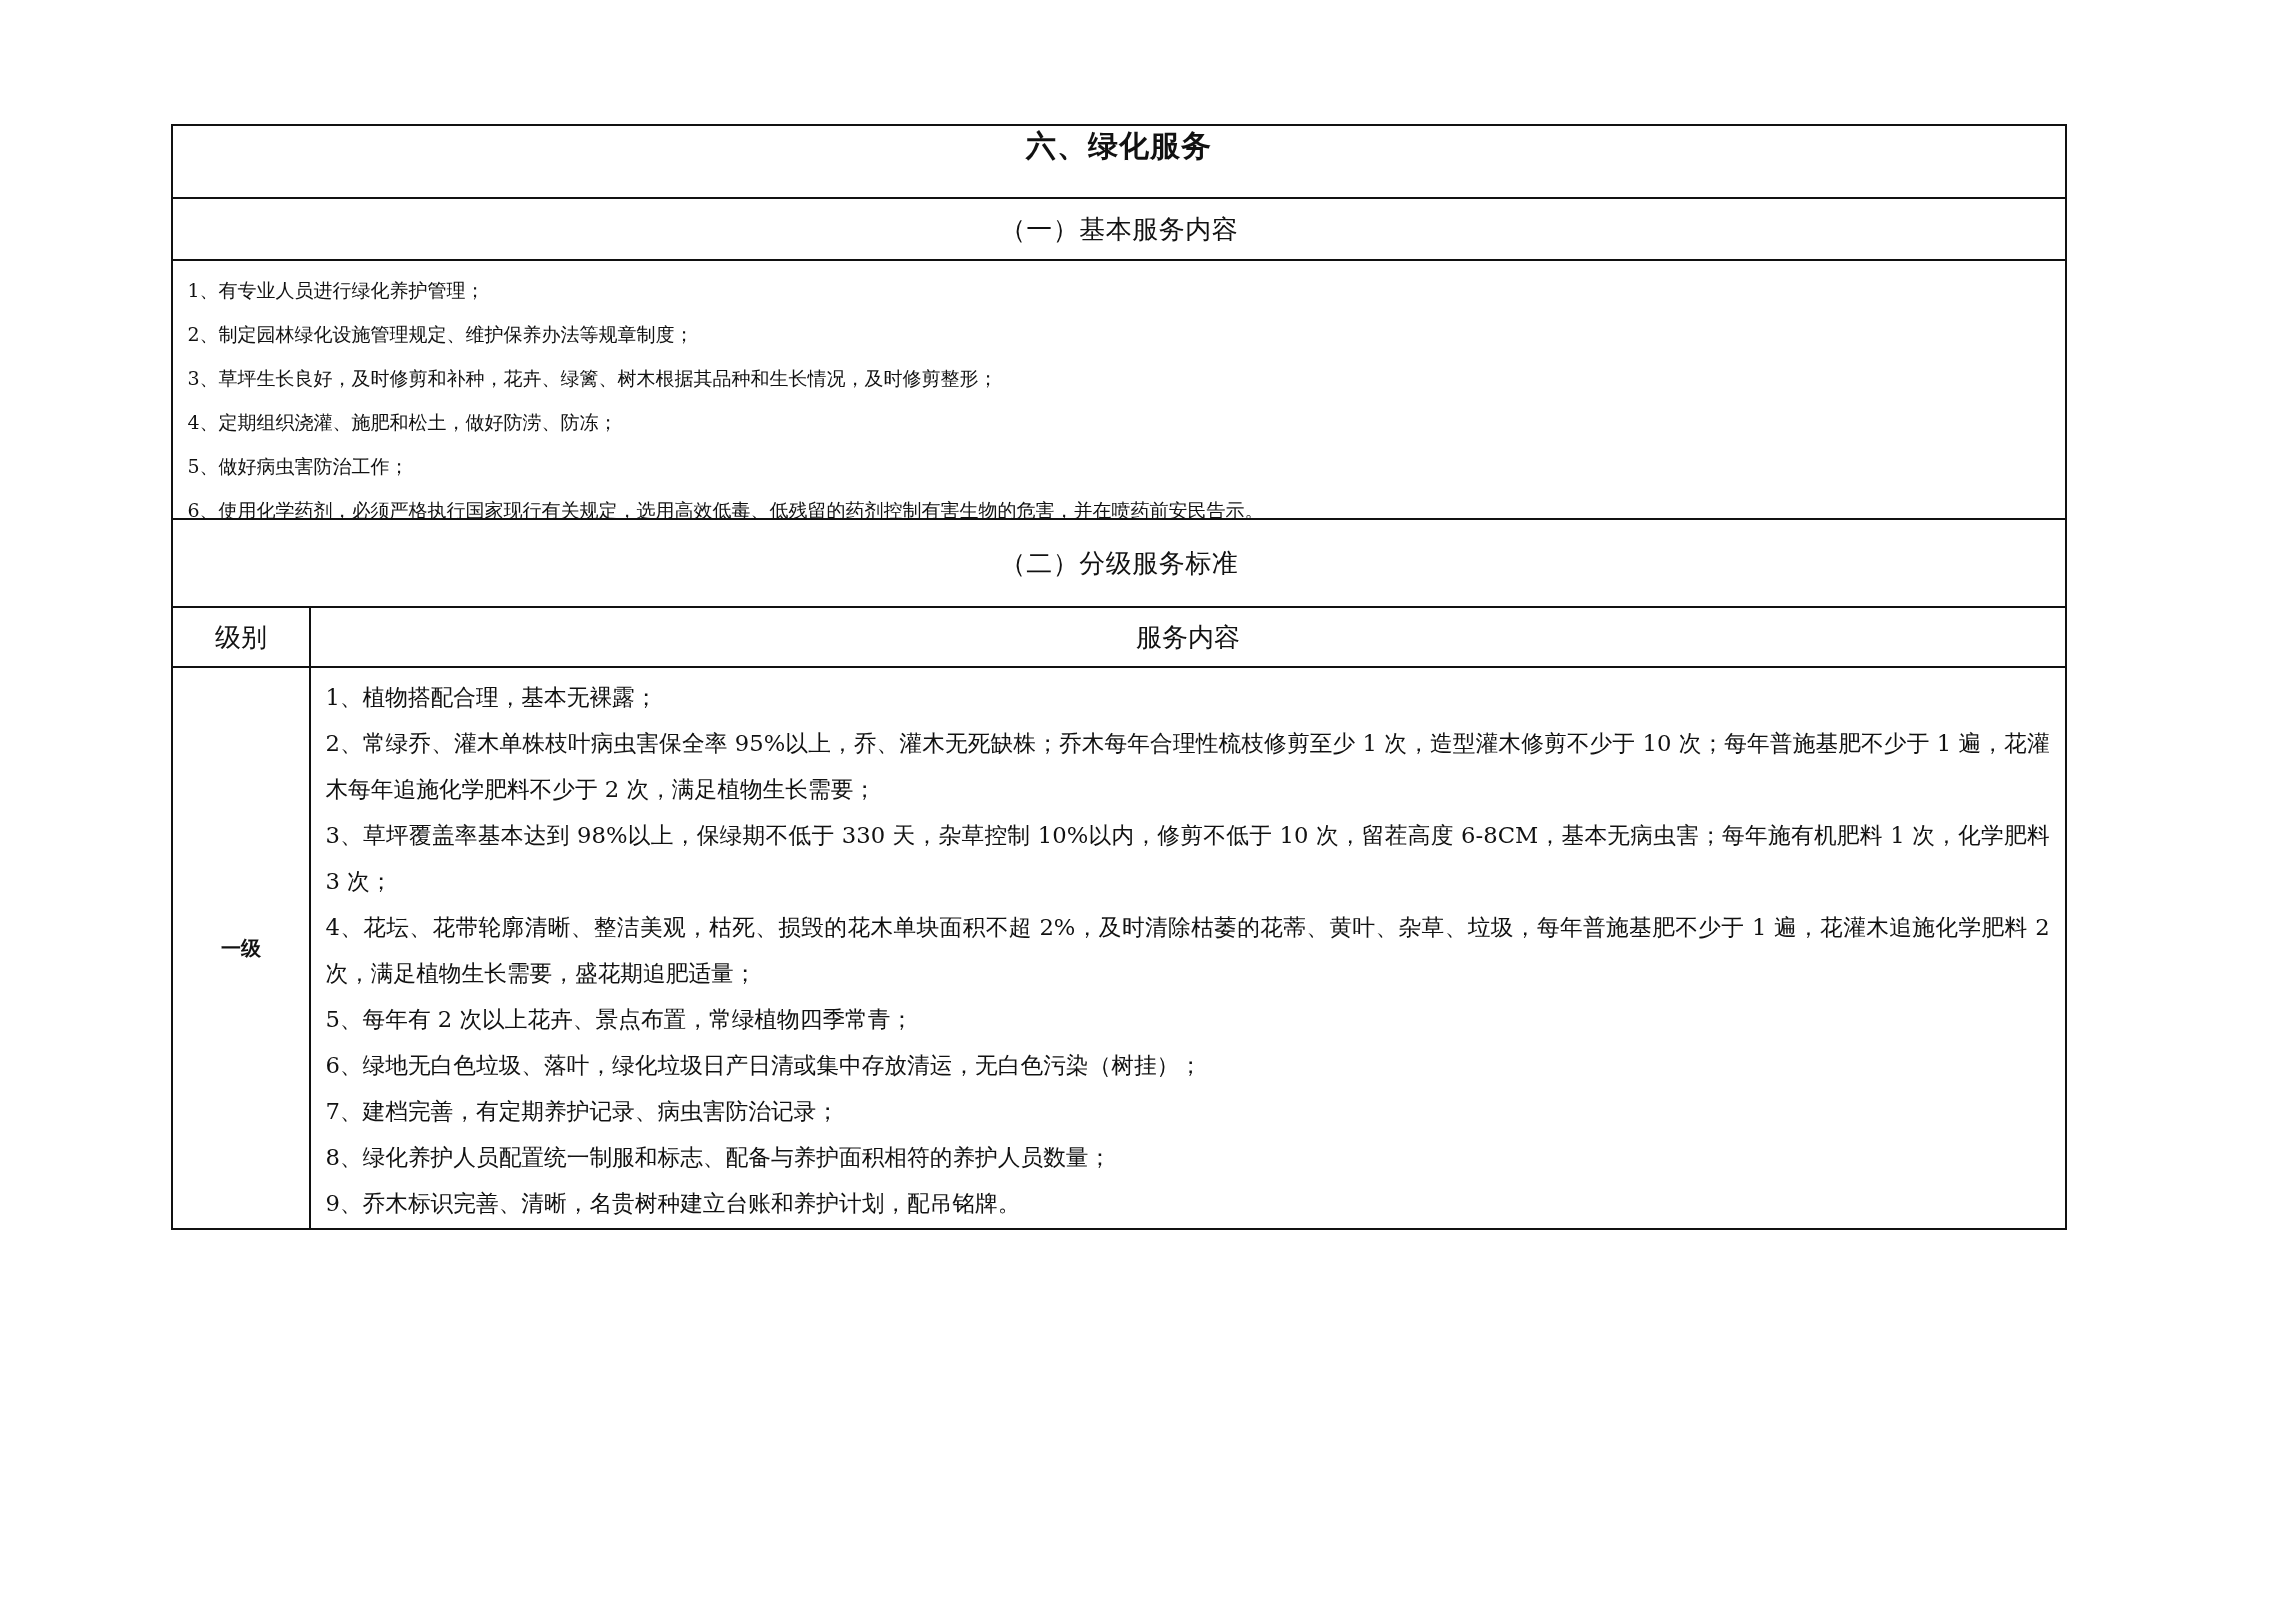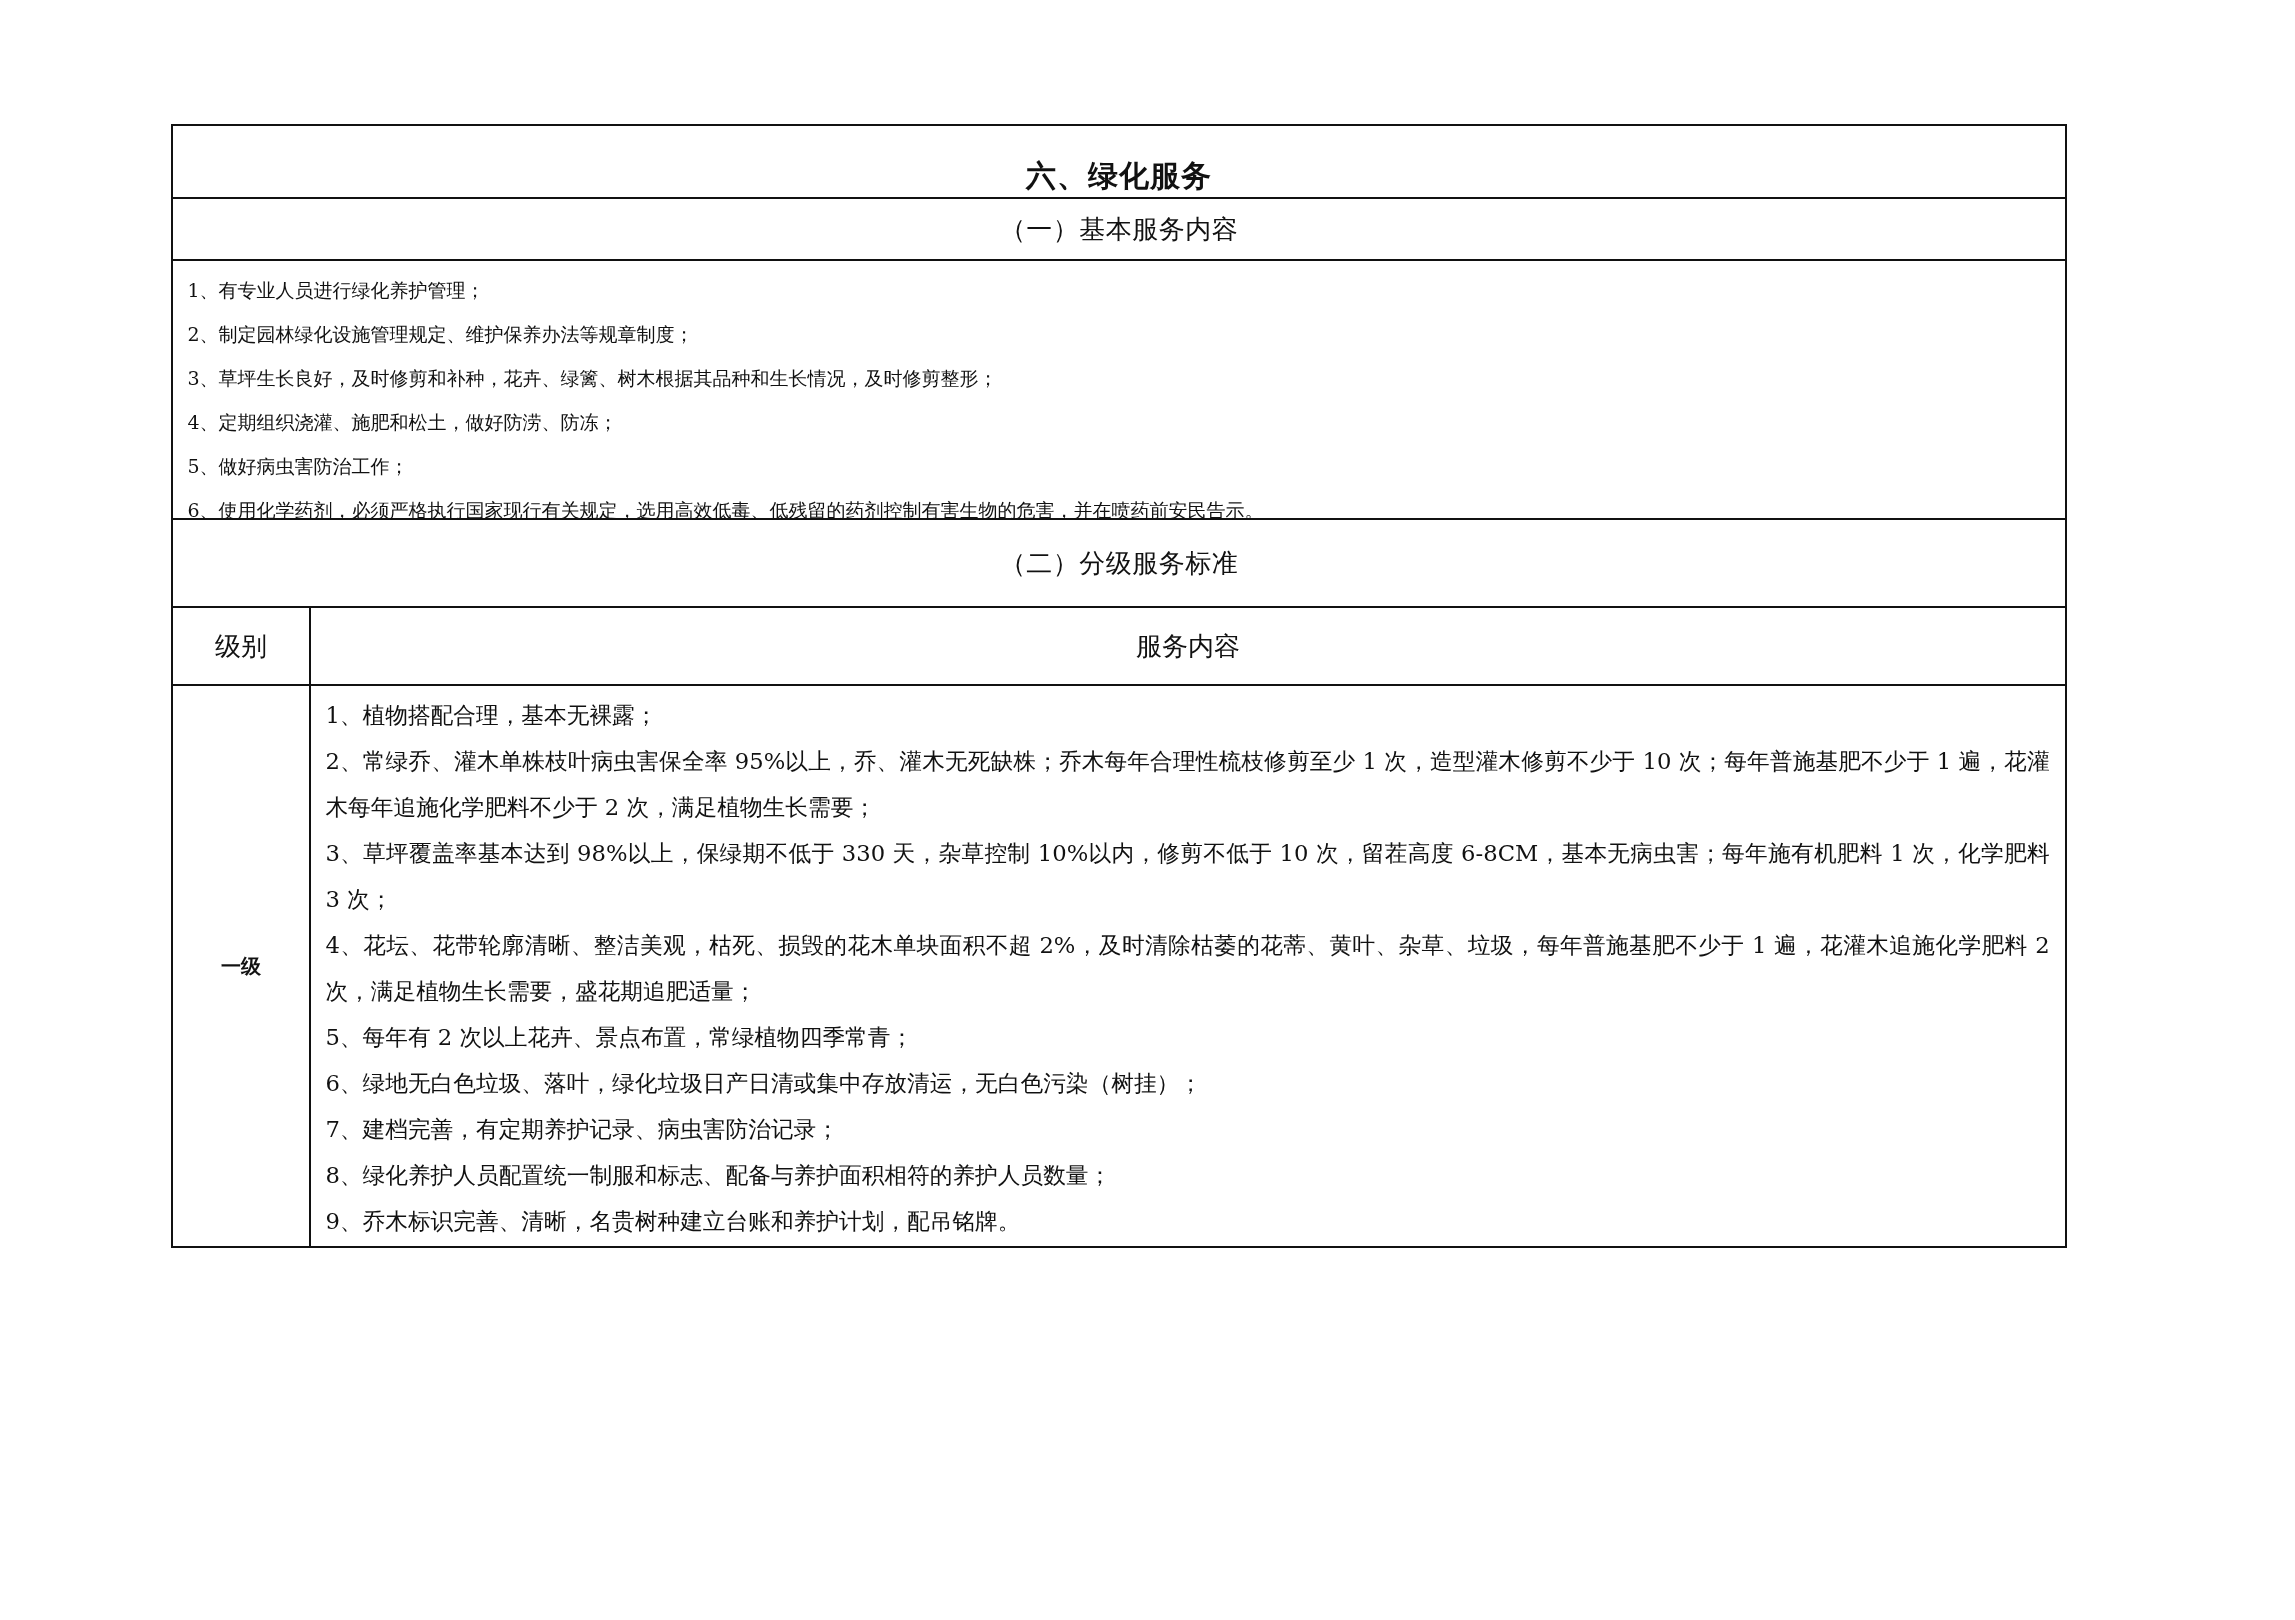--- a/index.html
+++ b/index.html
@@ -25,21 +25,21 @@
   }
   .row {
     border-bottom: 2.1px solid #111;
     box-sizing: border-box;
     position: relative;
   }
   .row:last-child { border-bottom: none; }
   .title-row {
     height: 73px;
     display: flex;
-    align-items: flex-end;
+    align-items: flex-start;
     justify-content: center;
   }
   .title-row span {
     font-family: "DejaVu Sans", "Liberation Sans", sans-serif;
     font-weight: bold;
     font-size: 30px;
     letter-spacing: 1px;
   }
   .sub-row {
     height: 62px;
@@ -58,21 +58,21 @@
     padding: 7.2px 0 6.2px 14.4px;
     height: 259px;
     box-sizing: border-box;
   }
   .basic-item {
     font-size: 19px;
     line-height: 44px;
     white-space: nowrap;
   }
   .grid-head {
-    height: 78px;
+    height: 60px;
     display: flex;
   }
   .grid-head .c-level,
   .grid-body .c-level {
     width: 138px;
     border-right: 2.1px solid #111;
     box-sizing: border-box;
     display: flex;
     align-items: center;
     justify-content: center;

